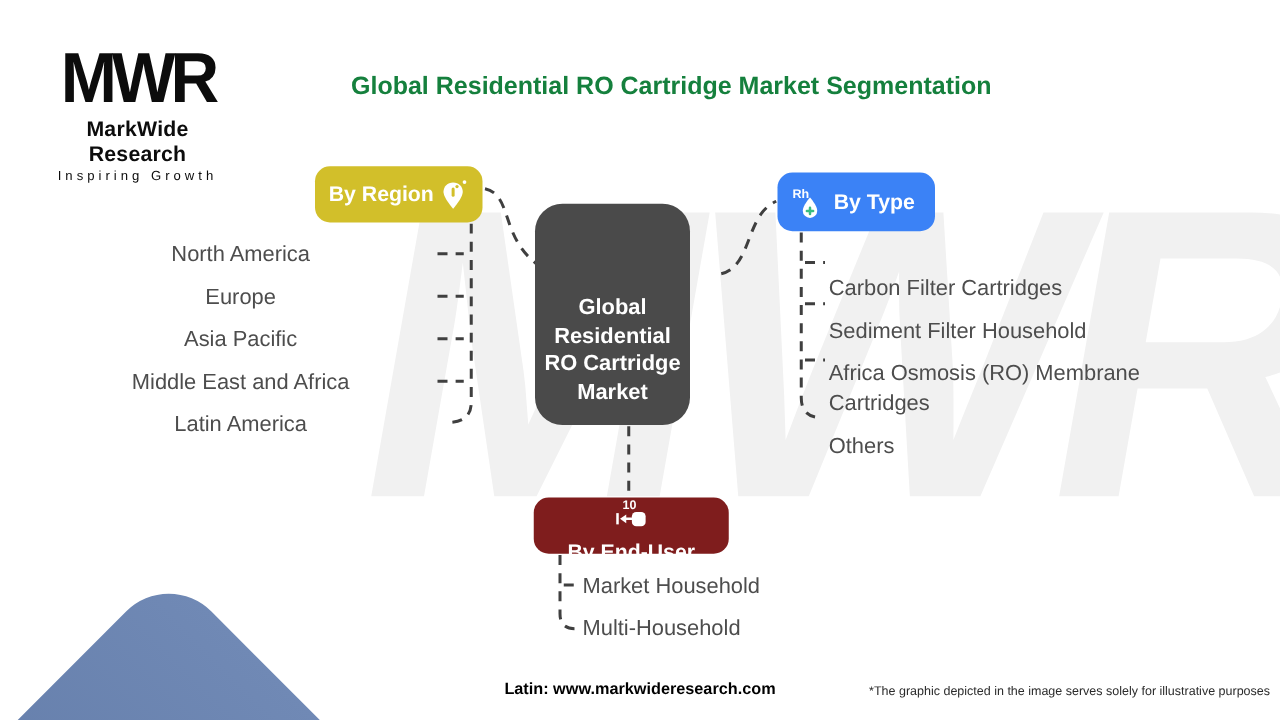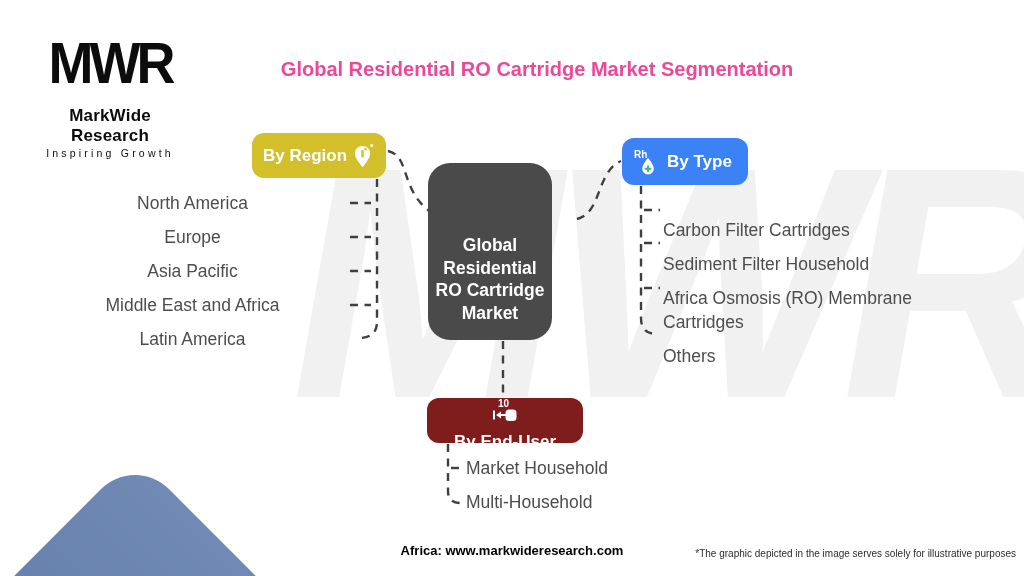--- a/index.html
+++ b/index.html
@@ -19,26 +19,26 @@
 
   
   .connectors { position:absolute; left:0; top:0; width:1024px; height:576px; z-index:2; pointer-events:none; }
   .connectors path { fill:none; stroke:#3f3f3f; stroke-width:2.4; stroke-dasharray:8 6.5; }
 
   .layer { position:absolute; left:0; top:0; width:1024px; height:576px; z-index:3; }
 
   
   .logo { position:absolute; left:28px; top:34px; width:164px; text-align:center; color:#0c0c0c; }
   .logo-mark { font-size:54px; line-height:58px; font-weight:900; letter-spacing:-4px; transform:scaleY(1.05); }
-  .logo-name { font-size:17px; font-weight:800; letter-spacing:0.2px; margin-top:14px; }
+  .logo-name { font-size:17px; font-weight:800; letter-spacing:0.2px; margin-top:2px; }
   .logo-tagline { font-size:10.5px; font-weight:400; letter-spacing:3.2px; margin-top:1px; }
 
   
   .title { position:absolute; left:230px; top:58px; width:614px; text-align:center;
-    font-size:20px; font-weight:700; color:#ec4899; }
+    font-size:20px; font-weight:700; color:#15803d; }
 
   
   .center-node { position:absolute; left:428px; top:163px; width:124px; height:177px;
     border-radius:22px; background:#4a4a4a; display:flex; align-items:flex-end; justify-content:center;
     padding-bottom:16px; }
   .center-node .txt { width:134px; text-align:center; color:#fff; font-size:17.5px;
     font-weight:700; line-height:22.5px; }
 
   
   .badge { position:absolute; border-radius:12px; display:flex; align-items:center;
@@ -157,17 +157,17 @@
         <div class="li">Sediment Filter Household</div>
         <div class="li">Africa Osmosis (RO) Membrane Cartridges</div>
         <div class="li">Others</div>
       </div>
 
     <div class="list list-enduser">
         <div class="li">Market Household</div>
         <div class="li">Multi-Household</div>
       </div>
 
-    <div class="source">Africa: www.markwideresearch.com</div>
+    <div class="source">Latin: www.markwideresearch.com</div>
     <div class="disclaimer">*The graphic depicted in the image serves solely for illustrative purposes</div>
 
   </div>
 </div>
 
 </body></html>

